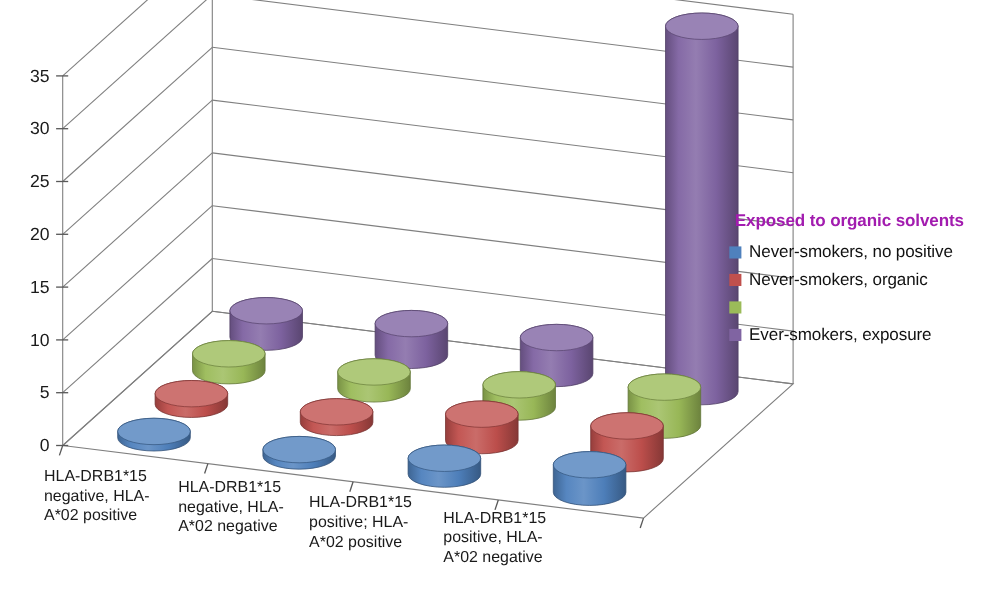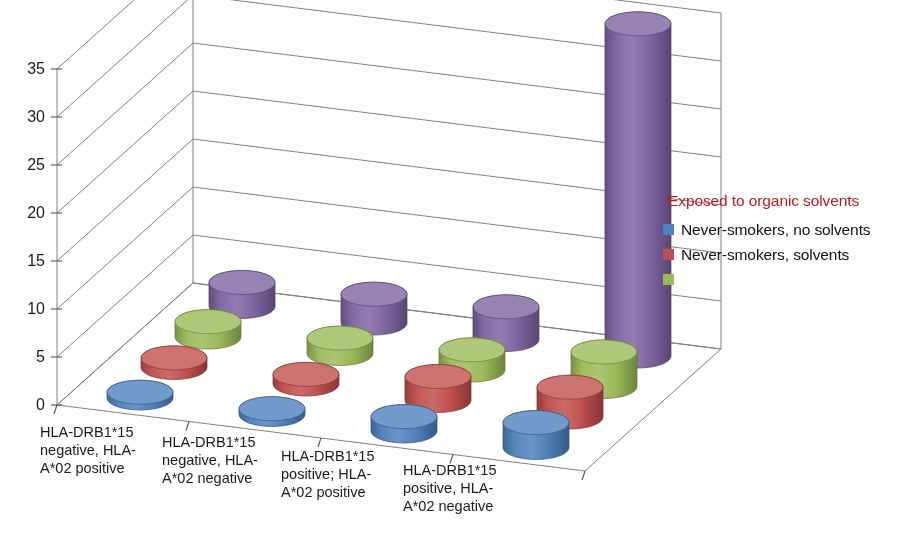--- a/index.html
+++ b/index.html
@@ -57,22 +57,22 @@
   
   #legend {
     position: absolute;
     left: 663px;
     top: 192px;
     width: 236px;
   }
   #legend-title {
     font-family: "Liberation Sans", sans-serif;
     font-size: 15.5px;
-    font-weight: normal;
-    color: #b91c1c;
+    font-weight: bold;
+    color: #a21caf;
     margin: 0 0 7px 5px;
     white-space: nowrap;
     letter-spacing: -0.1px;
   }
   .legend-row {
     display: flex;
     align-items: center;
     height: 25px;
   }
   .legend-swatch {
@@ -394,27 +394,31 @@
         <text x="281" y="461" class="cat-label-text"><tspan x="281" dy="0">HLA-DRB1*15</tspan><tspan x="281" dy="18">positive; HLA-</tspan><tspan x="281" dy="18">A*02 positive</tspan></text>
         <text x="403" y="475" class="cat-label-text"><tspan x="403" dy="0">HLA-DRB1*15</tspan><tspan x="403" dy="18">positive, HLA-</tspan><tspan x="403" dy="18">A*02 negative</tspan></text>
       </g>
   </svg>
 
   <div id="legend">
     <div id="legend-title">Exposed to organic solvents</div>
 
     <div class="legend-row">
       <span class="legend-swatch" style="background:#4F81BD"></span>
-      <span class="legend-label">Never-smokers, no solvents</span>
+      <span class="legend-label">Never-smokers, no positive</span>
     </div>
 
     <div class="legend-row">
       <span class="legend-swatch" style="background:#C0504D"></span>
-      <span class="legend-label">Never-smokers, solvents</span>
+      <span class="legend-label">Never-smokers, organic</span>
     </div>
 
     <div class="legend-row">
       <span class="legend-swatch" style="background:#9BBB59"></span>
     </div>
 
+    <div class="legend-row">
+      <span class="legend-swatch" style="background:#8064A2"></span>
+      <span class="legend-label">Ever-smokers, exposure</span>
+    </div>
   </div>
 
 </div>
 
 </body></html>

